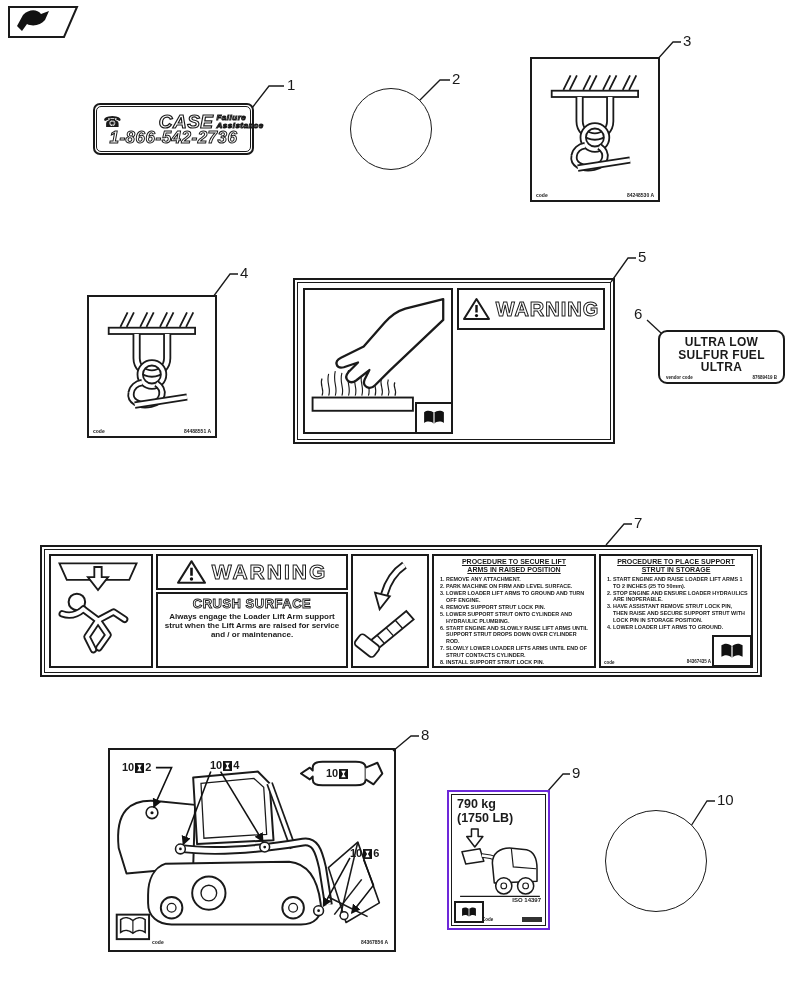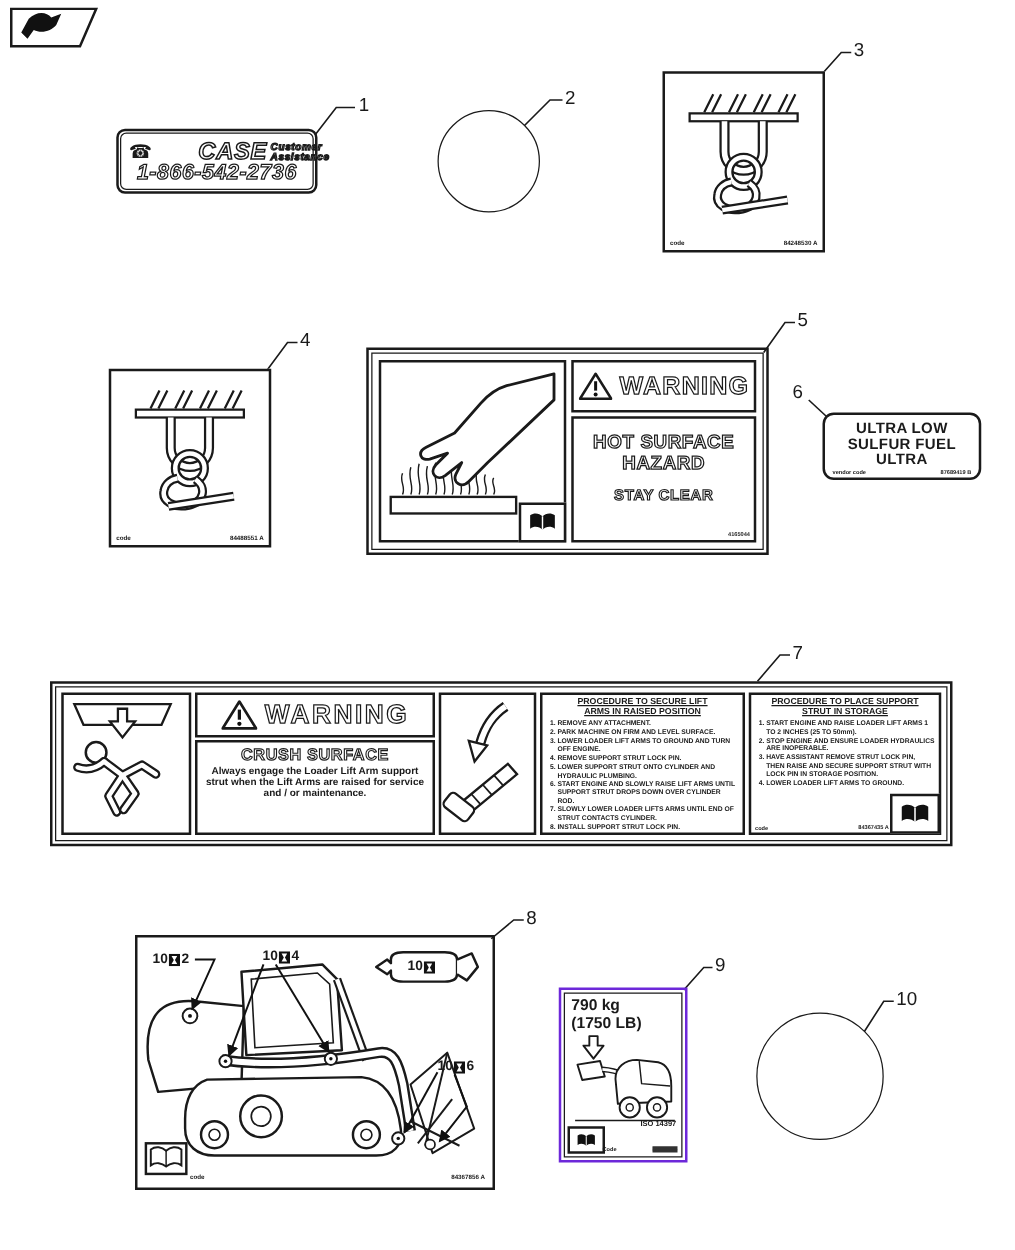--- a/index.html
+++ b/index.html
@@ -119,21 +119,21 @@
   <div class="callout-num" style="left:421px;top:727px;">8</div>
   <div class="callout-num" style="left:572px;top:765px;">9</div>
   <div class="callout-num" style="left:717px;top:792px;">10</div>
 
   <div id="decal1" class="abs">
     <div class="inner">
       <div class="row">
         <span class="phone-glyph">☎</span>
         <span class="otx brand">CASE</span>
         <span class="subs">
-          <div class="otx">Customer</div>
+          <div class="otx">Failure</div>
           <div class="otx">Assistance</div>
         </span>
       </div>
       <div class="otx phone">1-866-542-2736</div>
     </div>
   </div>
 
   <div class="abs circ" style="left:350px;top:88px;width:80px;height:80px;"></div>
 
   <div id="decal3" class="abs tiedown">
@@ -207,26 +207,20 @@
         </div>
       </div>
       <div class="right">
         <div class="warn-head">
           <svg width="27" height="24" viewBox="0 0 27 24">
             <polygon points="13.5,2 26,22 1,22" fill="#fff" stroke="#1a1a1a" stroke-width="2" stroke-linejoin="round"></polygon>
             <rect x="12.3" y="8" width="2.4" height="7.5" fill="#111"></rect>
             <circle cx="13.5" cy="18.6" r="1.6" fill="#111"></circle>
           </svg>
           <span class="otx warn-word">WARNING</span>
-        </div>
-        <div class="body">
-          <div class="otx hsh">HOT SURFACE</div>
-          <div class="otx hsh">HAZARD</div>
-          <div class="otx sc">STAY CLEAR</div>
-          <div class="pn">4165044</div>
         </div>
       </div>
     </div>
   </div>
 
   <div id="decal6" class="abs">
     <div class="l">ULTRA LOW</div>
     <div class="l">SULFUR FUEL</div>
     <div class="l">ULTRA</div>
     <div class="micro">

